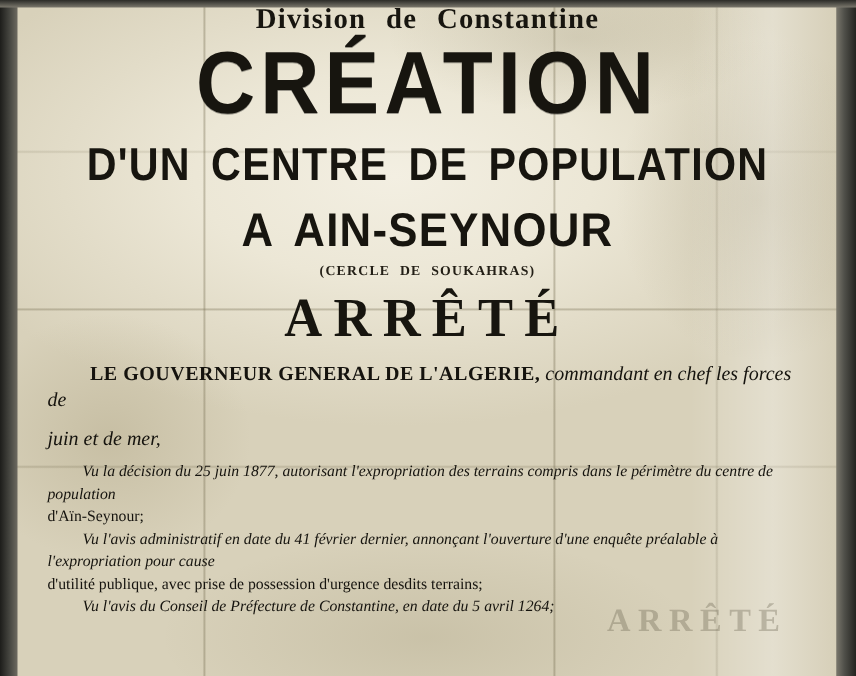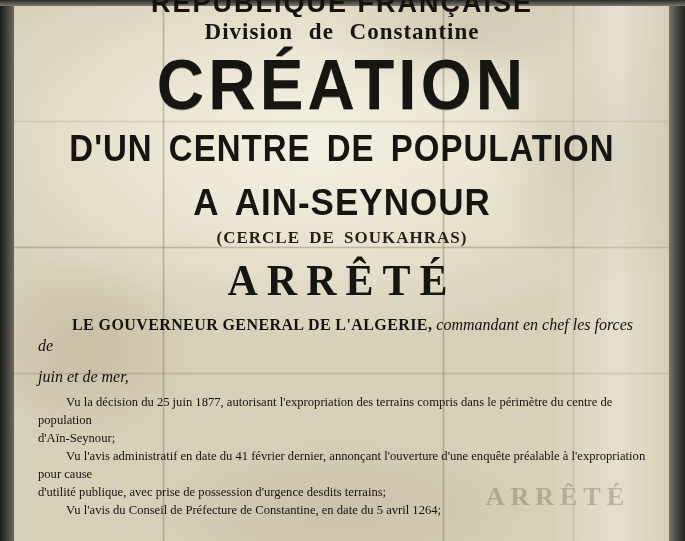--- a/index.html
+++ b/index.html
@@ -144,21 +144,21 @@
     font-size: 35px;
     letter-spacing: 1px;
     word-spacing: 7px;
     margin-top: 14px;
     transform: scaleY(1.08);
   }
 
   .l-cercle {
     font-family: "Liberation Serif", serif;
     font-weight: bold;
-    font-size: 17px;
+    font-size: 11px;
     letter-spacing: 1px;
     word-spacing: 4px;
     margin-top: 6px;
     color: #231f16;
   }
 
   .l-arrete-title {
     font-family: "Liberation Serif", serif;
     font-weight: bold;
     font-size: 42px;
@@ -184,21 +184,21 @@
   .indent { text-indent: 34px; }
 
   .vu-list {
     margin-top: 7px;
     font-family: "Liberation Serif", serif;
     font-size: 12.6px;
     line-height: 1.42;
     text-align: left;
     color: #15130e;
   }
-  .vu-list .vu { text-indent: 28px; }
+  .vu-list .vu { text-indent: 28px; font-style: italic; }
   .vu-list .cont { text-indent: 0; }
 
   
   .ghost {
     position: absolute;
     z-index: 2;
     font-family: "Liberation Serif", serif;
     font-weight: bold;
     color: rgba(90,84,62,.30);
     letter-spacing: 6px;
@@ -227,23 +227,20 @@
     <div class="fold-v f3"></div>
     <div class="fold-h g1"></div>
     <div class="fold-h g2"></div>
     <div class="fold-h g3"></div>
     <div class="sheen"></div>
 
     <div class="ghost">ARRÊTÉ</div>
 
     <div id="content">
 
-      <div class="clip-top">
-        <div class="line l-republique">RÉPUBLIQUE FRANÇAISE</div>
-      </div>
 
       <div class="line l-division">Division de Constantine</div>
 
       <div class="line l-creation">CRÉATION</div>
 
       <div class="line l-dun">D'UN CENTRE DE POPULATION</div>
 
       <div class="line l-ain">A AIN-SEYNOUR</div>
 
       <div class="line l-cercle">(CERCLE DE SOUKAHRAS)</div>

